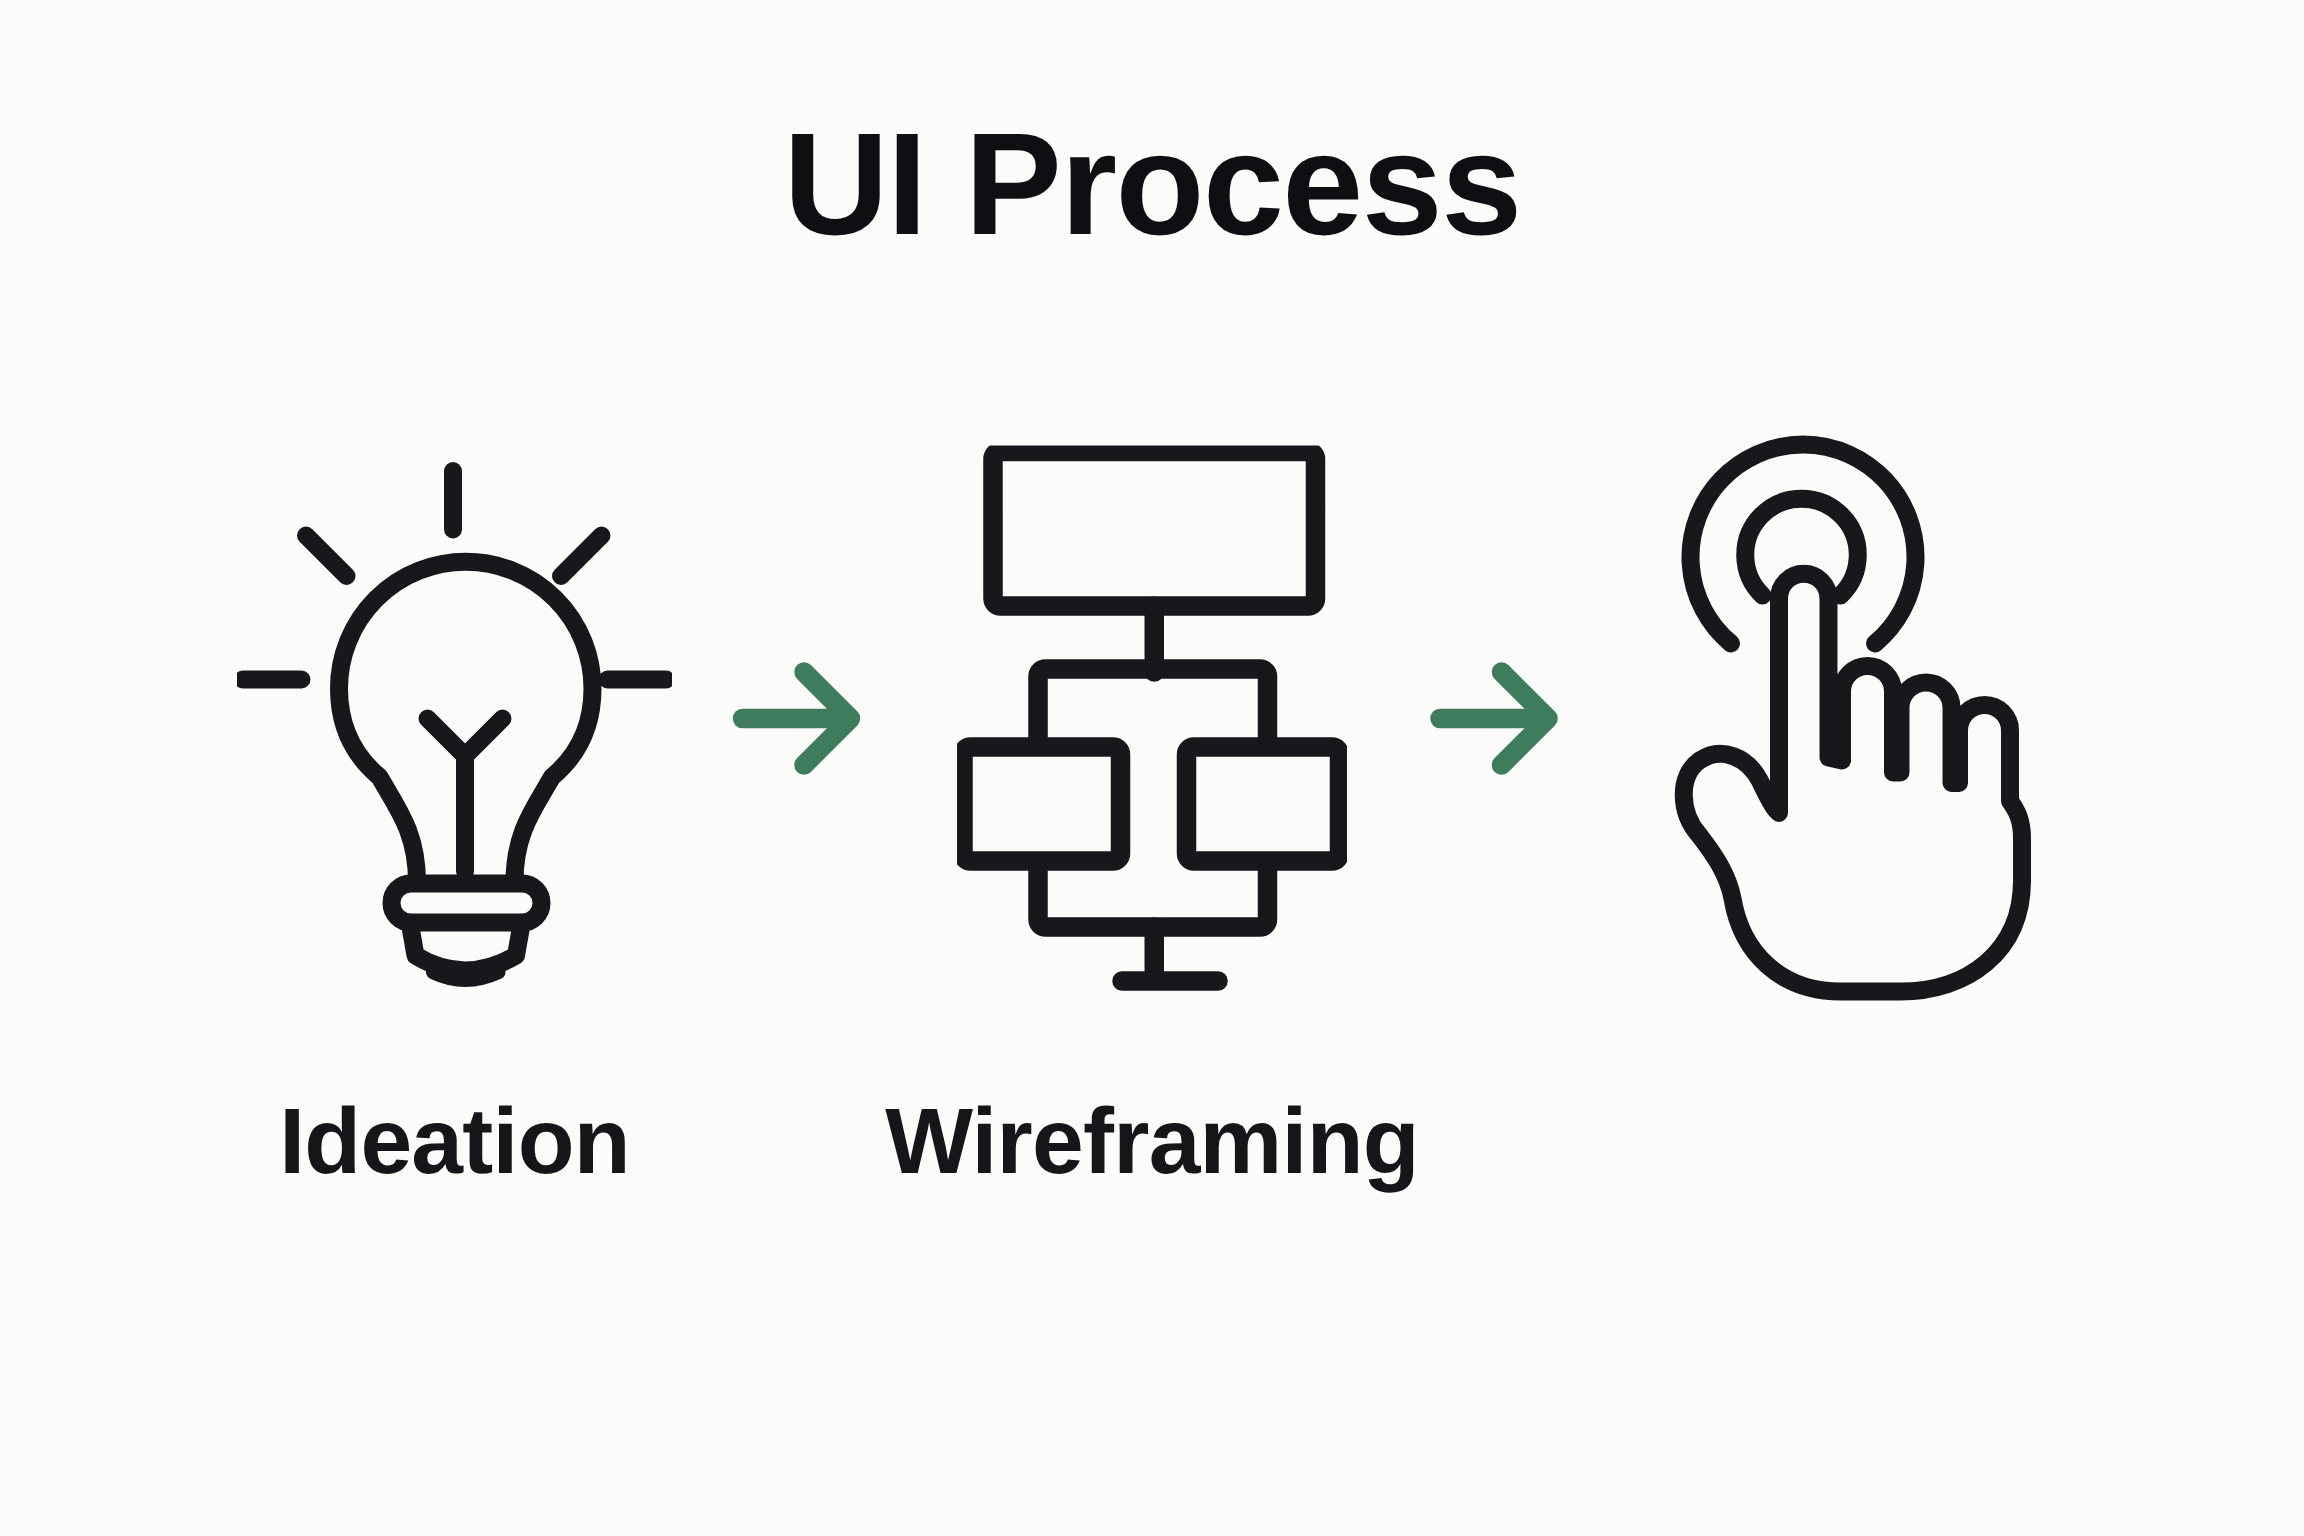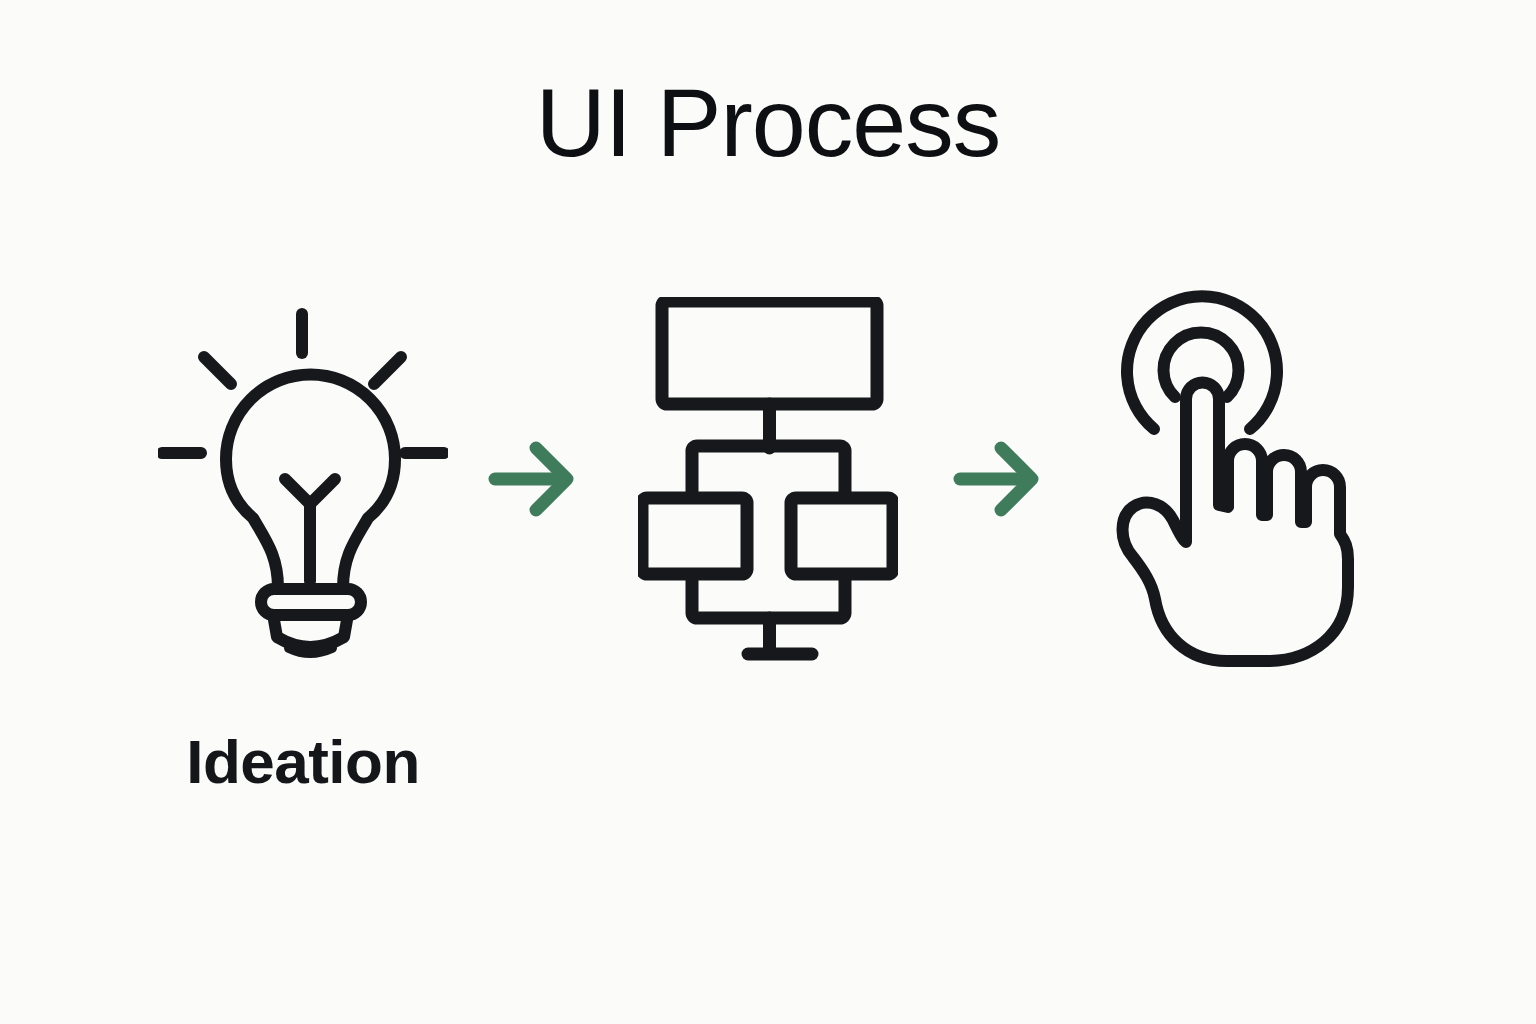--- a/index.html
+++ b/index.html
@@ -15,21 +15,21 @@
     width: 1536px; height: 1024px;
     background: var(--background);
     font-family: "Liberation Sans", sans-serif;
     overflow: hidden;
   }
   .canvas { width: 1536px; height: 1024px; position: relative; }
   .page-title {
     margin: 70px 0 0 0;
     text-align: center;
     font-size: 97px;
-    font-weight: 400;
+    font-weight: 700;
     letter-spacing: -1px;
     color: var(--title);
     line-height: 1.1;
   }
   .process-row {
     margin-top: 110px;
     display: flex;
     justify-content: center;
     align-items: flex-start;
     column-gap: 10px;
@@ -123,20 +123,21 @@
 
           <rect x="52" y="148" width="153" height="172" rx="5"></rect>
 
           <path d="M 129.5,320 V 355"></path>
           <path d="M 108,356 H 172"></path>
 
           <rect x="2" y="200" width="105" height="76" rx="5" fill="var(--background)"></rect>
           <rect x="151" y="200" width="102" height="76" rx="5" fill="var(--background)"></rect>
         </svg>
       </div>
+      <div class="step-label">Wireframing</div>
     </div>
 
     <div class="connector">
       <svg width="95" height="80" viewBox="0 0 95 80" fill="none" stroke="currentColor" stroke-width="13" stroke-linecap="round" stroke-linejoin="round">
         <path d="M 7,40 H 76"></path>
         <path d="M 48,9 L 79,40 L 48,71"></path>
       </svg>
     </div>
 
     <div class="step">

